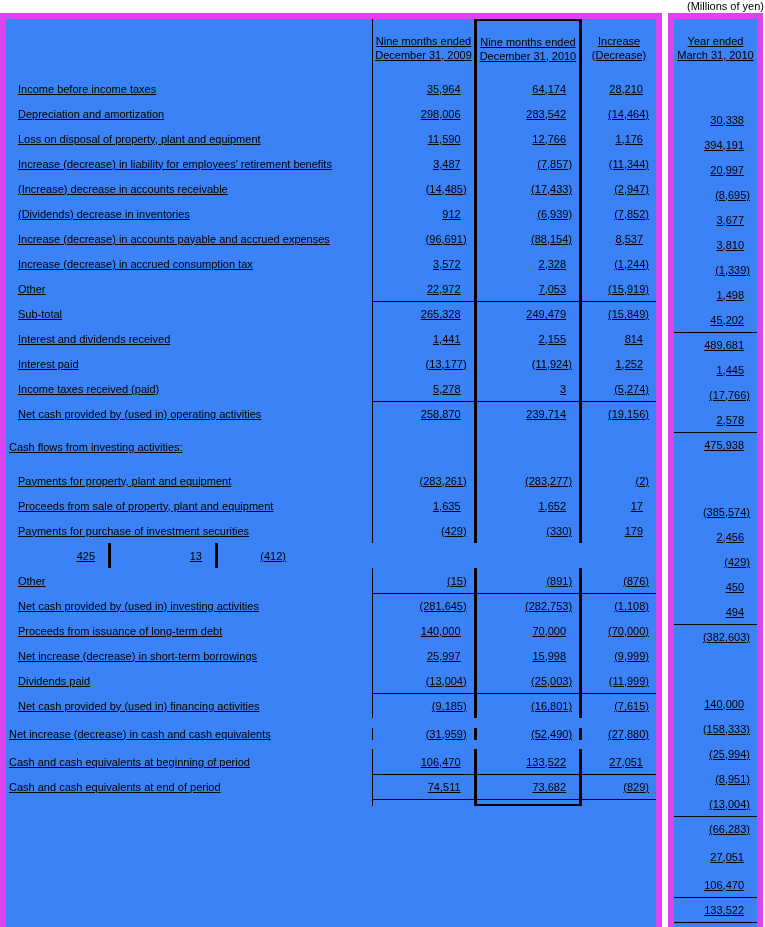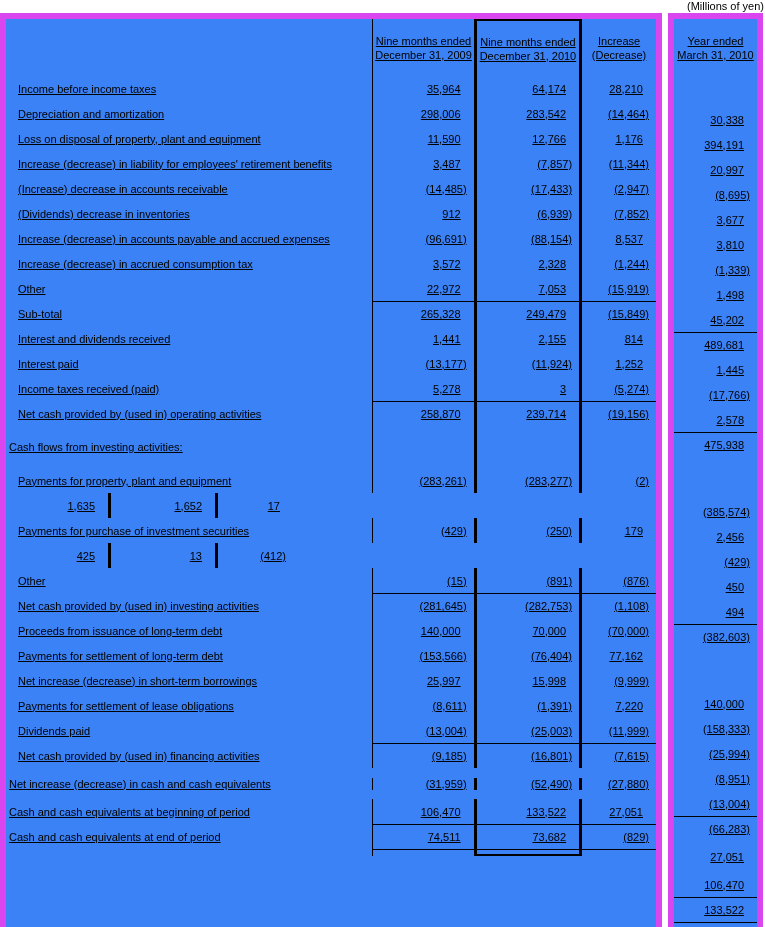--- a/index.html
+++ b/index.html
@@ -148,28 +148,29 @@
             <div class="cell num c1"></div>
             <div class="cell num c2"></div>
           </div>
           <div class="row r-item">
             <div class="cell label">Payments for property, plant and equipment</div>
             <div class="cell num c0 paren">(283,261)</div>
             <div class="cell num c1 paren">(283,277)</div>
             <div class="cell num c2 paren">(2)</div>
           </div>
           <div class="row r-item">
+            <div class="cell label">Proceeds from sale of property, plant and equipment</div>
             <div class="cell num c0">1,635</div>
             <div class="cell num c1">1,652</div>
             <div class="cell num c2">17</div>
           </div>
           <div class="row r-item">
             <div class="cell label">Payments for purchase of investment securities</div>
             <div class="cell num c0 paren">(429)</div>
-            <div class="cell num c1 paren">(250)</div>
+            <div class="cell num c1 paren">(330)</div>
             <div class="cell num c2">179</div>
           </div>
           <div class="row r-item">
             <div class="cell num c0">425</div>
             <div class="cell num c1">13</div>
             <div class="cell num c2 paren">(412)</div>
           </div>
           <div class="row r-item">
             <div class="cell label">Other</div>
             <div class="cell num c0 paren">(15)</div>
@@ -182,36 +183,24 @@
             <div class="cell num c1 paren">(282,753)</div>
             <div class="cell num c2 paren">(1,108)</div>
           </div>
           <div class="row r-item">
             <div class="cell label">Proceeds from issuance of long-term debt</div>
             <div class="cell num c0">140,000</div>
             <div class="cell num c1">70,000</div>
             <div class="cell num c2 paren">(70,000)</div>
           </div>
           <div class="row r-item">
-            <div class="cell label">Payments for settlement of long-term debt</div>
-            <div class="cell num c0 paren">(153,566)</div>
-            <div class="cell num c1 paren">(76,404)</div>
-            <div class="cell num c2">77,162</div>
-          </div>
-          <div class="row r-item">
             <div class="cell label">Net increase (decrease) in short-term borrowings</div>
             <div class="cell num c0">25,997</div>
             <div class="cell num c1">15,998</div>
             <div class="cell num c2 paren">(9,999)</div>
-          </div>
-          <div class="row r-item">
-            <div class="cell label">Payments for settlement of lease obligations</div>
-            <div class="cell num c0 paren">(8,611)</div>
-            <div class="cell num c1 paren">(1,391)</div>
-            <div class="cell num c2">7,220</div>
           </div>
           <div class="row r-item">
             <div class="cell label">Dividends paid</div>
             <div class="cell num c0 paren">(13,004)</div>
             <div class="cell num c1 paren">(25,003)</div>
             <div class="cell num c2 paren">(11,999)</div>
           </div>
           <div class="row r-total">
             <div class="cell label">Net cash provided by (used in) financing activities</div>
             <div class="cell num c0 paren">(9,185)</div>

